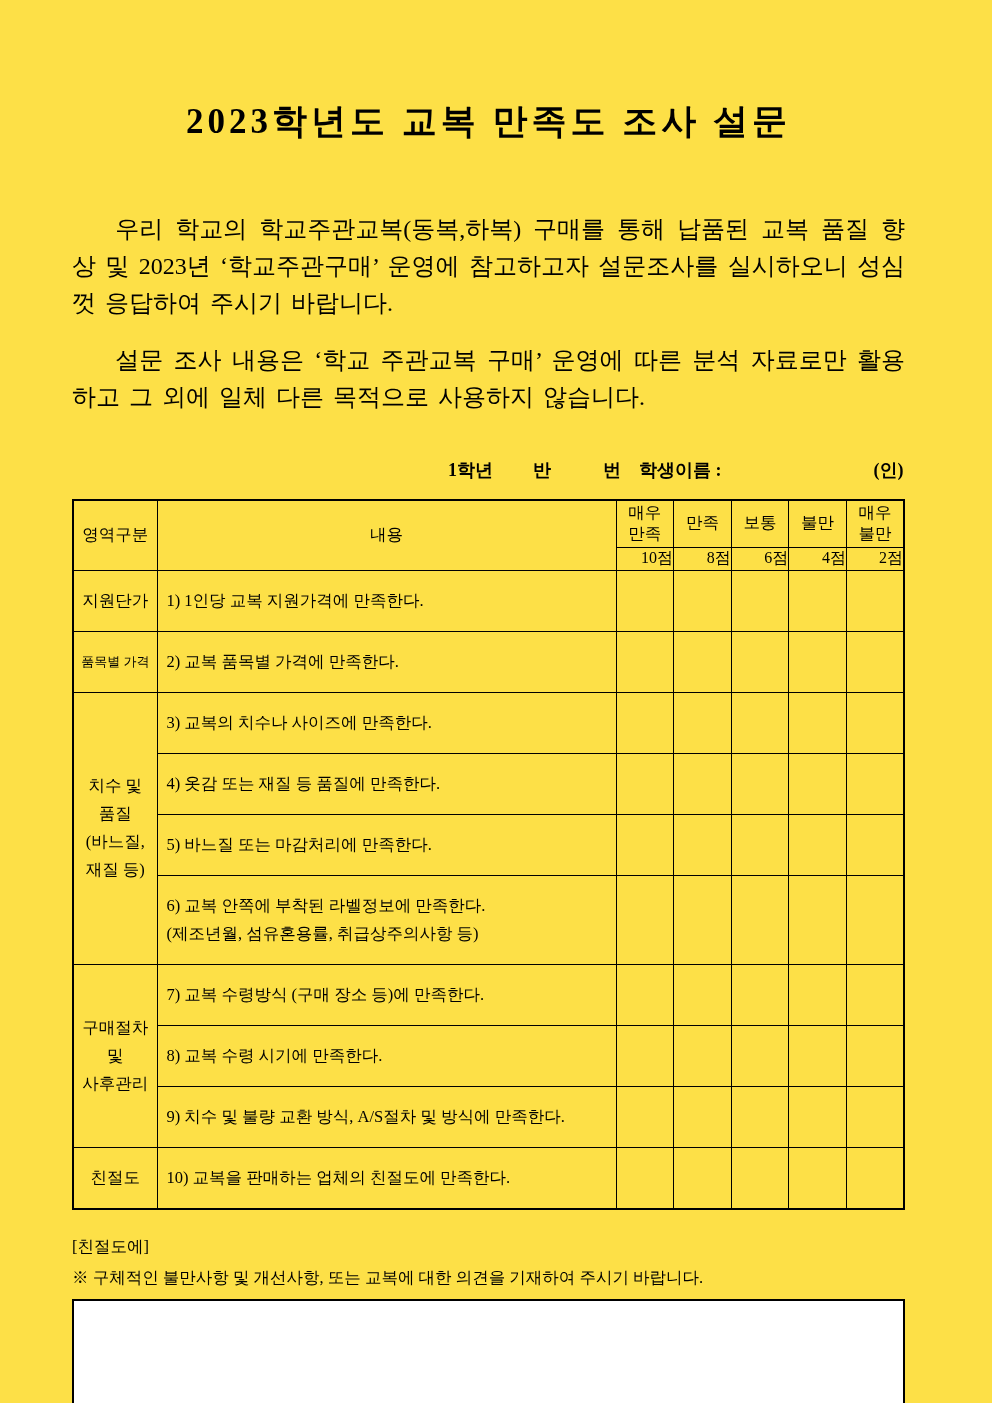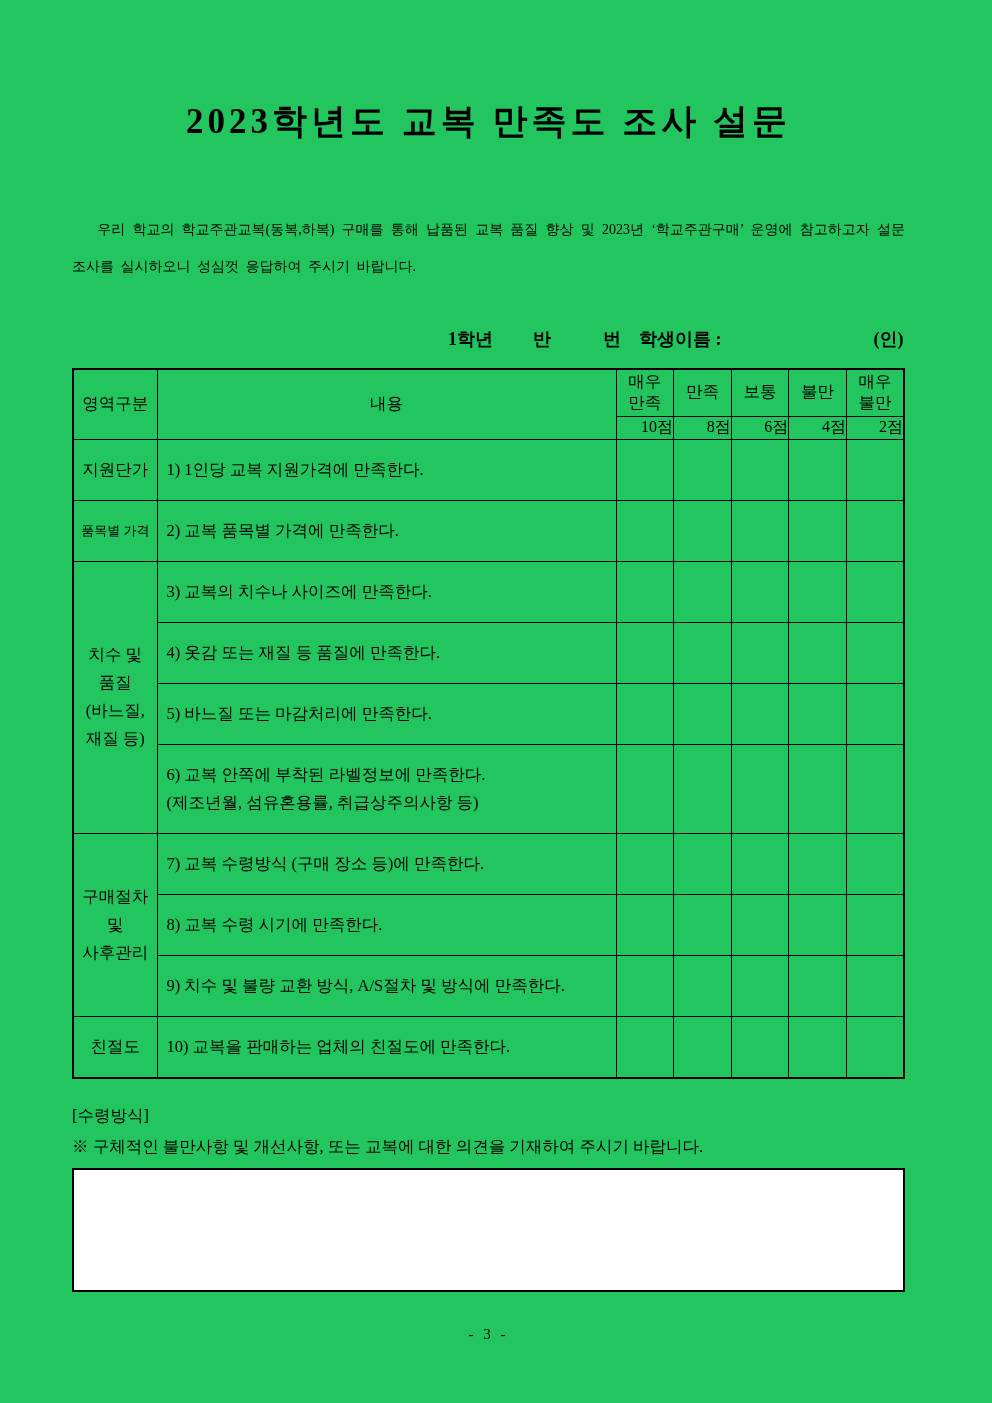--- a/index.html
+++ b/index.html
@@ -2,36 +2,36 @@
 <html><head>
 <meta charset="utf-8">
 <style>
   * { margin: 0; padding: 0; box-sizing: border-box; }
   html, body { background: #ffffff; }
   .page {
     position: relative;
     width: 992px;
     height: 1403px;
     margin: 0 auto;
-    background: #22c55e;
+    background: #fde047;
     color: #000000;
     font-family: "Liberation Serif", "DejaVu Serif", serif;
     padding-left: 72px;
     padding-right: 87px;
     overflow: hidden;
   }
   .doc-title {
     margin-top: 98px;
     text-align: center;
     font-size: 35px;
     font-weight: bold;
     letter-spacing: 4px;
   }
   .para {
-    font-size: 14px;
+    font-size: 24px;
     line-height: 37px;
     text-align: justify;
     text-indent: 1.8em;
     word-spacing: 3px;
   }
   .para-1 { margin-top: 66px; }
   .para-2 { margin-top: 20px; }
   .student-line {
     margin-top: 42px;
     padding-left: 376px;
@@ -128,20 +128,21 @@
 </style>
 </head>
 <body>
 
 <div class="page">
 
   <h1 class="doc-title">2023학년도 교복 만족도 조사 설문</h1>
 
   <p class="para para-1">우리 학교의 학교주관교복(동복,하복) 구매를 통해 납품된 교복 품질 향상 및 2023년 ‘학교주관구매’ 운영에 참고하고자 설문조사를 실시하오니 성심껏 응답하여 주시기 바랍니다.</p>
 
+  <p class="para para-2">설문 조사 내용은 ‘학교 주관교복 구매’ 운영에 따른 분석 자료로만 활용하고 그 외에 일체 다른 목적으로 사용하지 않습니다.</p>
 
   <div class="student-line">
     <span>1학년</span>
     <span class="gap-fill gap-class"></span>
     <span>반</span>
     <span class="gap-fill gap-num"></span>
     <span>번</span>
     <span class="gap-fill gap-name-label"></span>
     <span>학생이름 :</span>
     <span class="gap-fill name-fill"></span>
@@ -267,21 +268,21 @@
           <td class="q">10) 교복을 판매하는 업체의 친절도에 만족한다.</td>
           <td></td>
           <td></td>
           <td></td>
           <td></td>
           <td></td>
         </tr>
       </tbody>
   </table>
 
-  <div class="etc-heading">[수령방식]</div>
+  <div class="etc-heading">[친절도에]</div>
   <div class="etc-instruction">※ 구체적인 불만사항 및 개선사항, 또는 교복에 대한 의견을 기재하여 주시기 바랍니다.</div>
 
   <div class="comment-box"></div>
 
 
   <div class="page-number">- 3 -</div>
 
 </div>
 
 </body></html>

